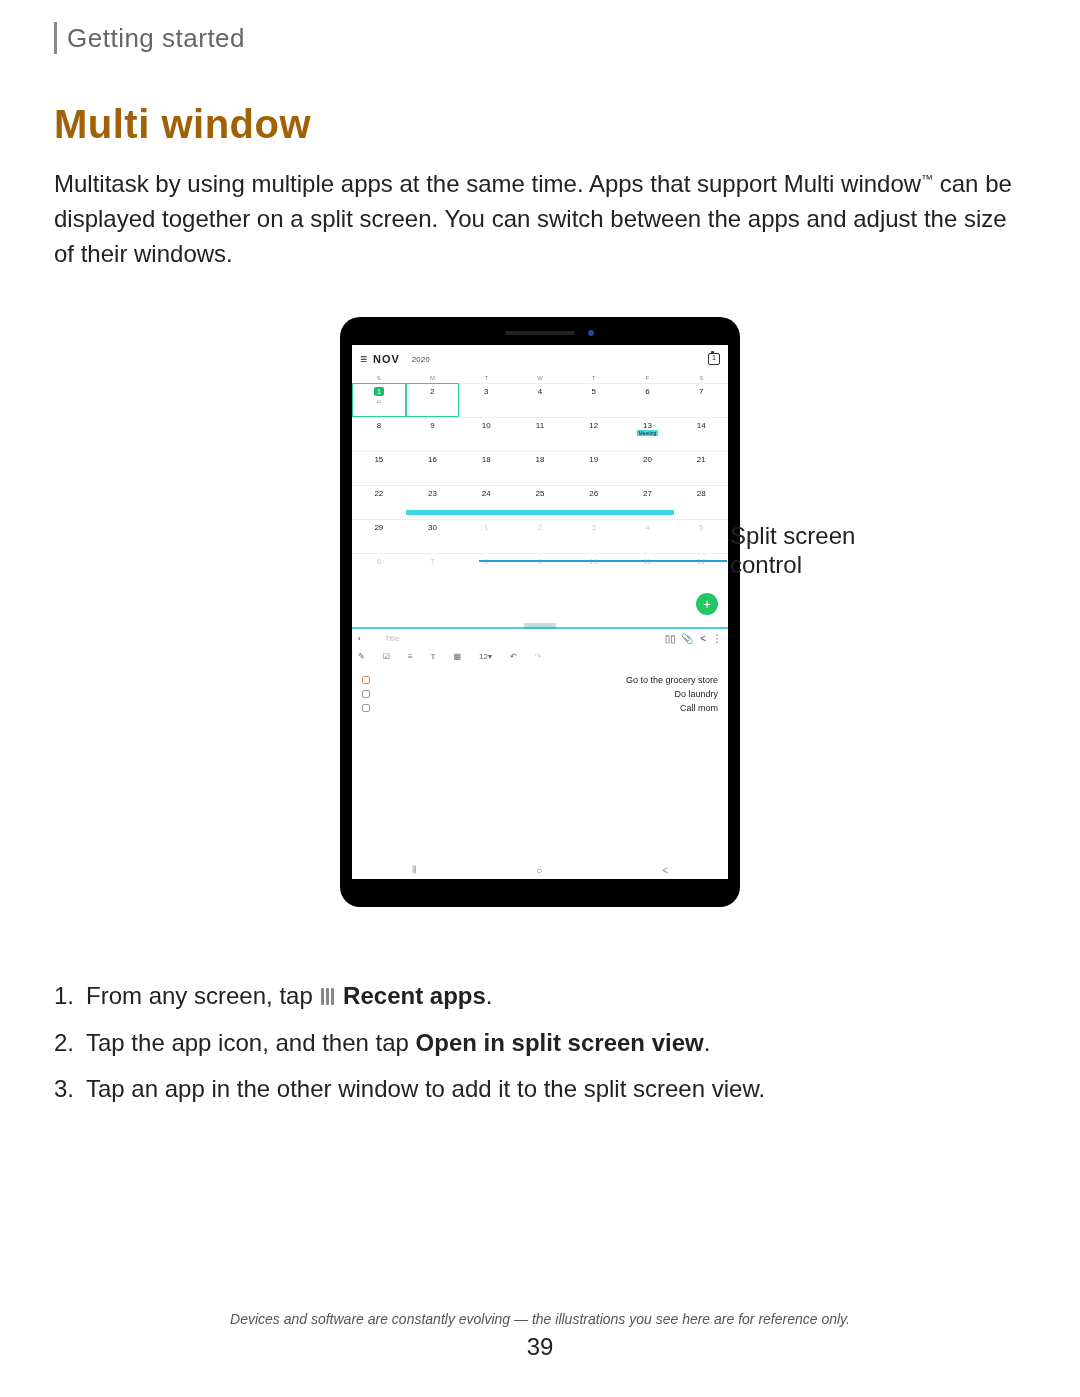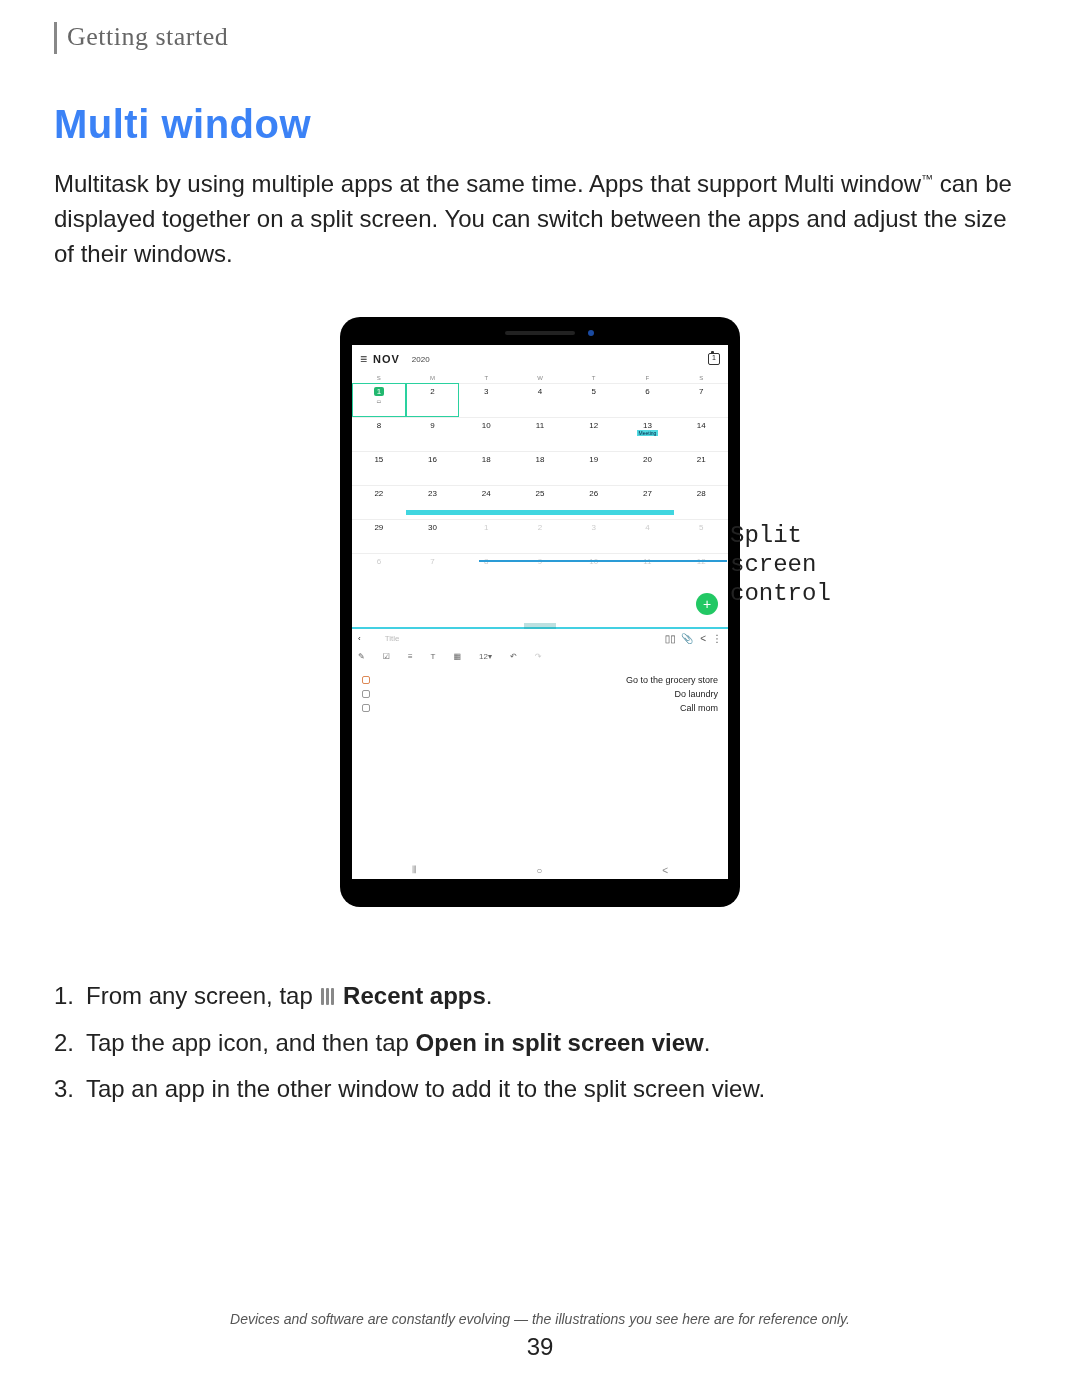--- a/index.html
+++ b/index.html
@@ -5,23 +5,23 @@
   * { box-sizing: border-box; margin: 0; padding: 0; }
   body {
     font-family: Arial, Helvetica, sans-serif;
     width: 1080px;
     height: 1397px;
     background: #fff;
     position: relative;
     color: #222;
   }
   .bc-wrap { padding-left: 54px; padding-top: 22px; }
-  .bc-bar { border-left: 3px solid #888; padding-left: 10px; height: 32px; display:flex; align-items:flex-start;font-family:Liberation Serif, serif;}
+  .bc-bar { border-left: 3px solid #888; padding-left: 10px; height: 32px; display:flex; align-items:flex-end;}
   .bc { color:#666; font-size:26px; letter-spacing:0.5px; }
-  .title { color:#3b82f6; font-weight:700; font-size:40px; padding:48px 54px 12px 54px; letter-spacing:0.5px;}
+  .title { color:#a16207; font-weight:700; font-size:40px; padding:48px 54px 12px 54px; letter-spacing:0.5px;}
   .intro { font-size:24px; line-height:1.45; padding:8px 54px 0 54px; }
   .tm { font-size:12px; vertical-align: super; }
   .device-area { position:relative; width:100%; display:flex; justify-content:center; margin-top:46px; }
   .tablet-outer {
     width:400px; height:590px; background:#000; border-radius:20px;
     padding:28px 12px 28px 12px; position:relative;
   }
   .tablet-outer::before{
     content:""; position:absolute; top:14px; left:50%; transform:translateX(-50%);
     width:70px; height:4px; background:#222; border-radius:2px;
@@ -233,21 +233,21 @@
         <span>⦀</span>
         <span>○</span>
         <span>&lt;</span>
       </div>
     </div>
   </div>
 </div>
 
 <div class="callout-line"></div>
 <div class="callout-text">
-  <span style="display:inline-block;width:130px;font-family:Liberation Mono, monospace;">Split screen control</span>
+  <span style="display:inline-block;width:130px;">Split screen control</span>
 </div>
 
 <div class="steps">
   <ol>
     <li class="s1">
       <span>From any screen, tap</span>
       <span class="recent-icon">
           <span></span>
           <span></span>
           <span></span>

